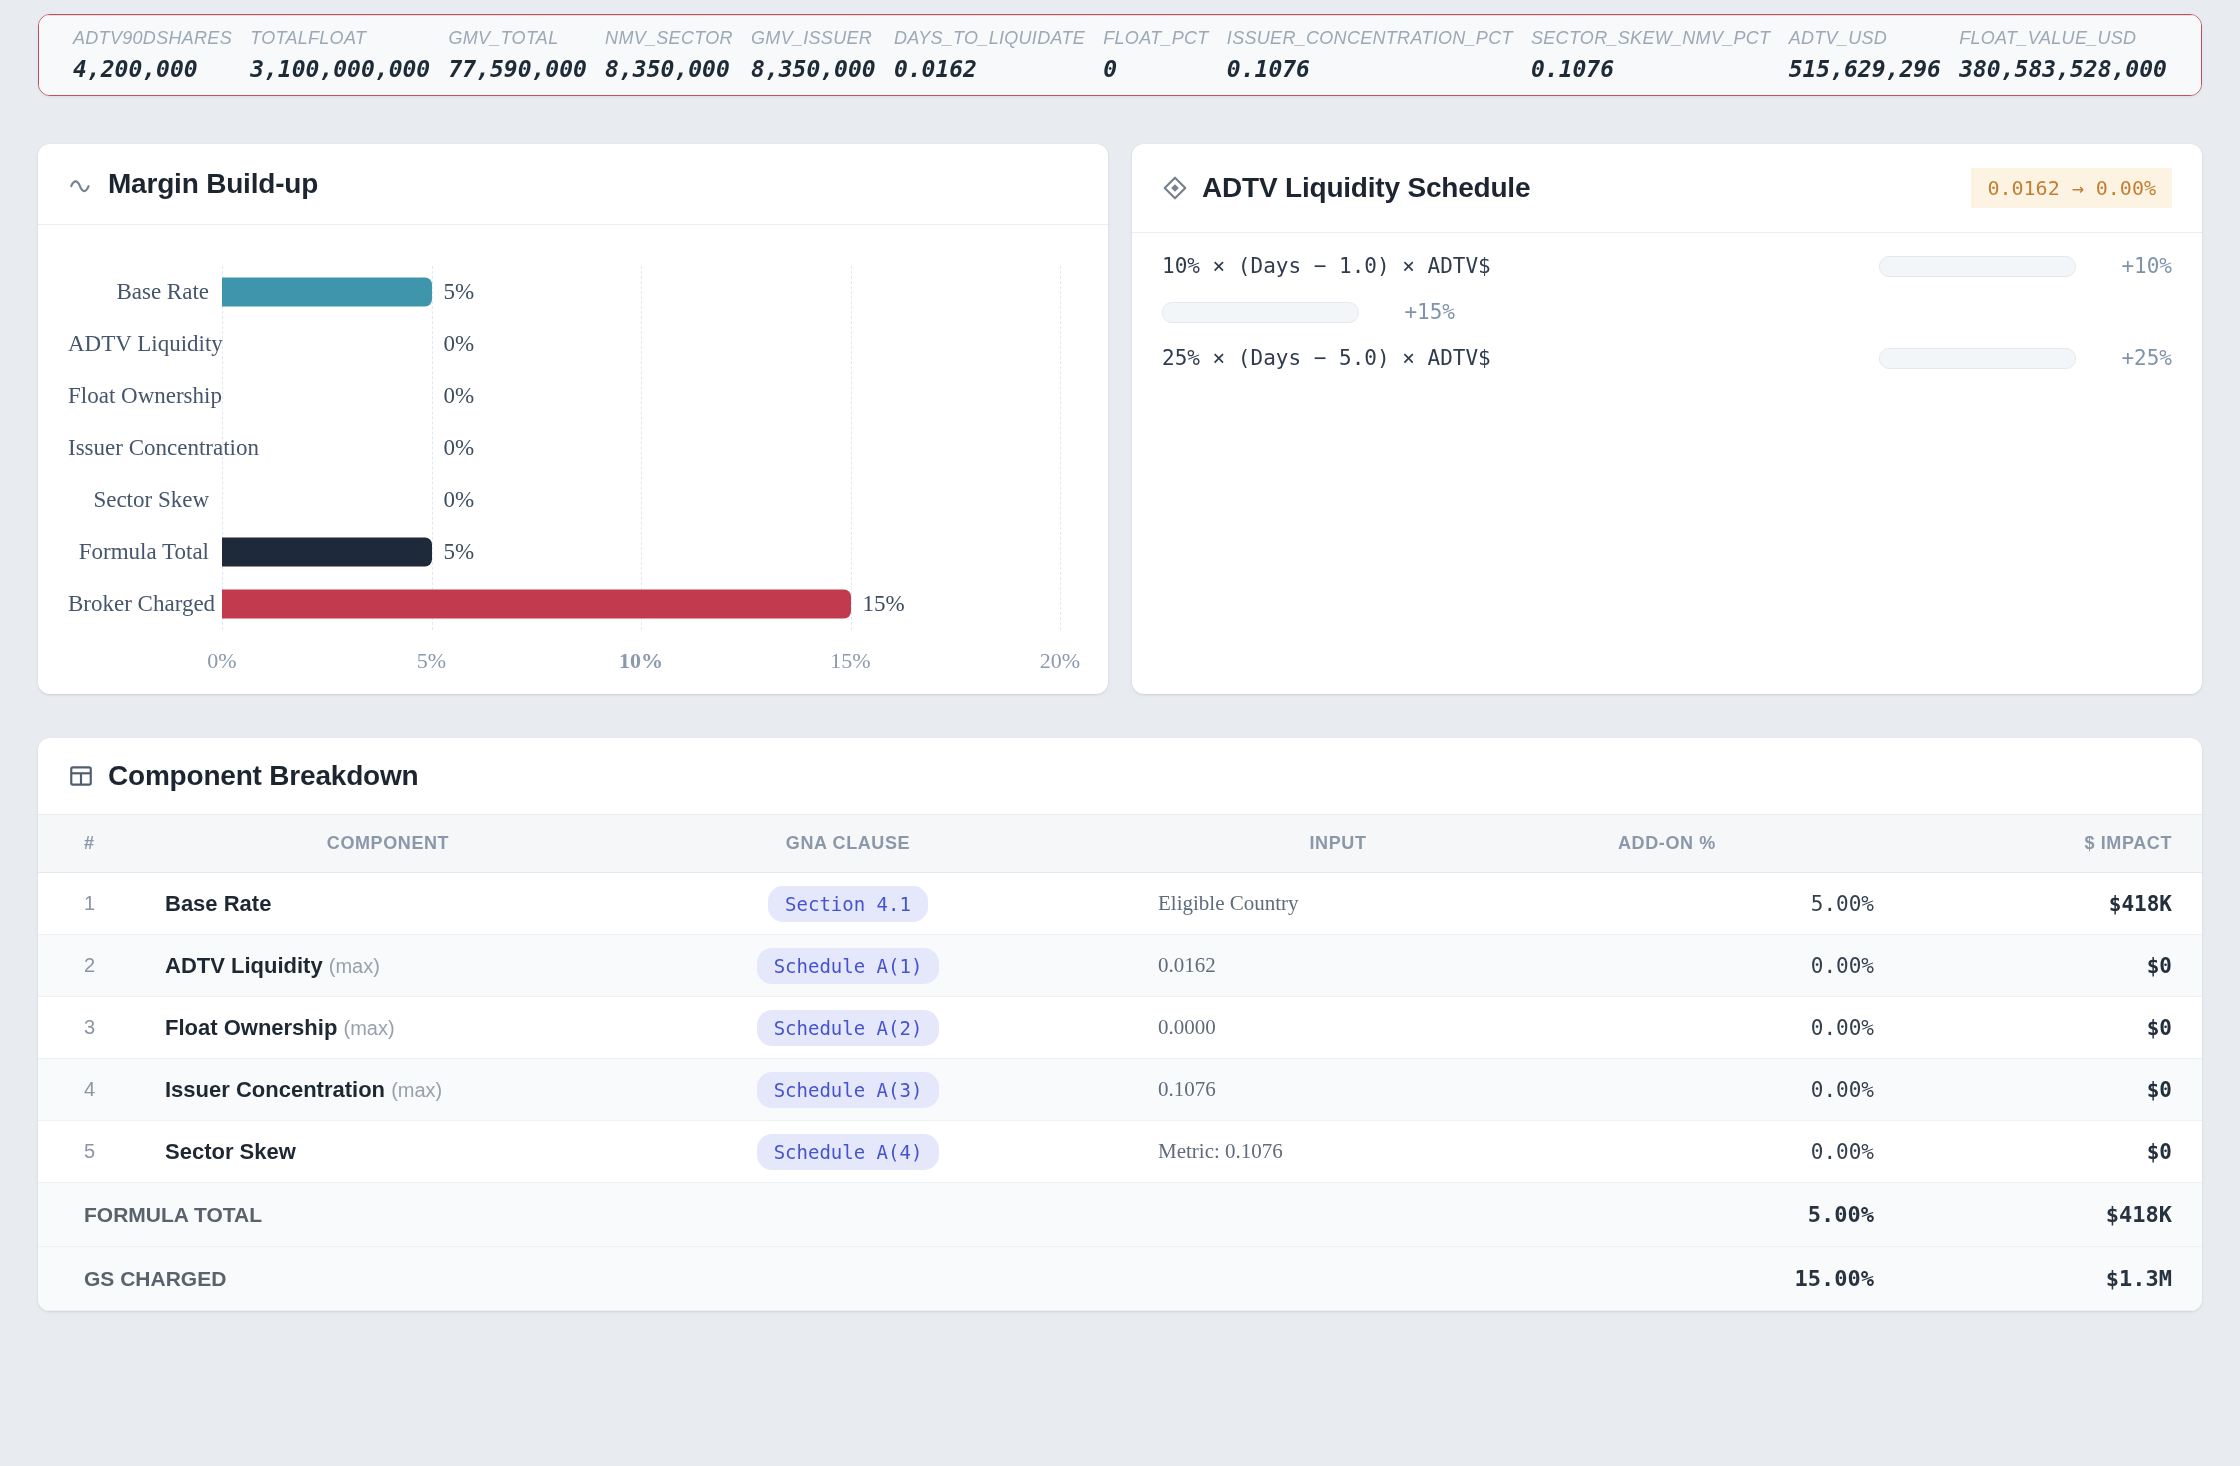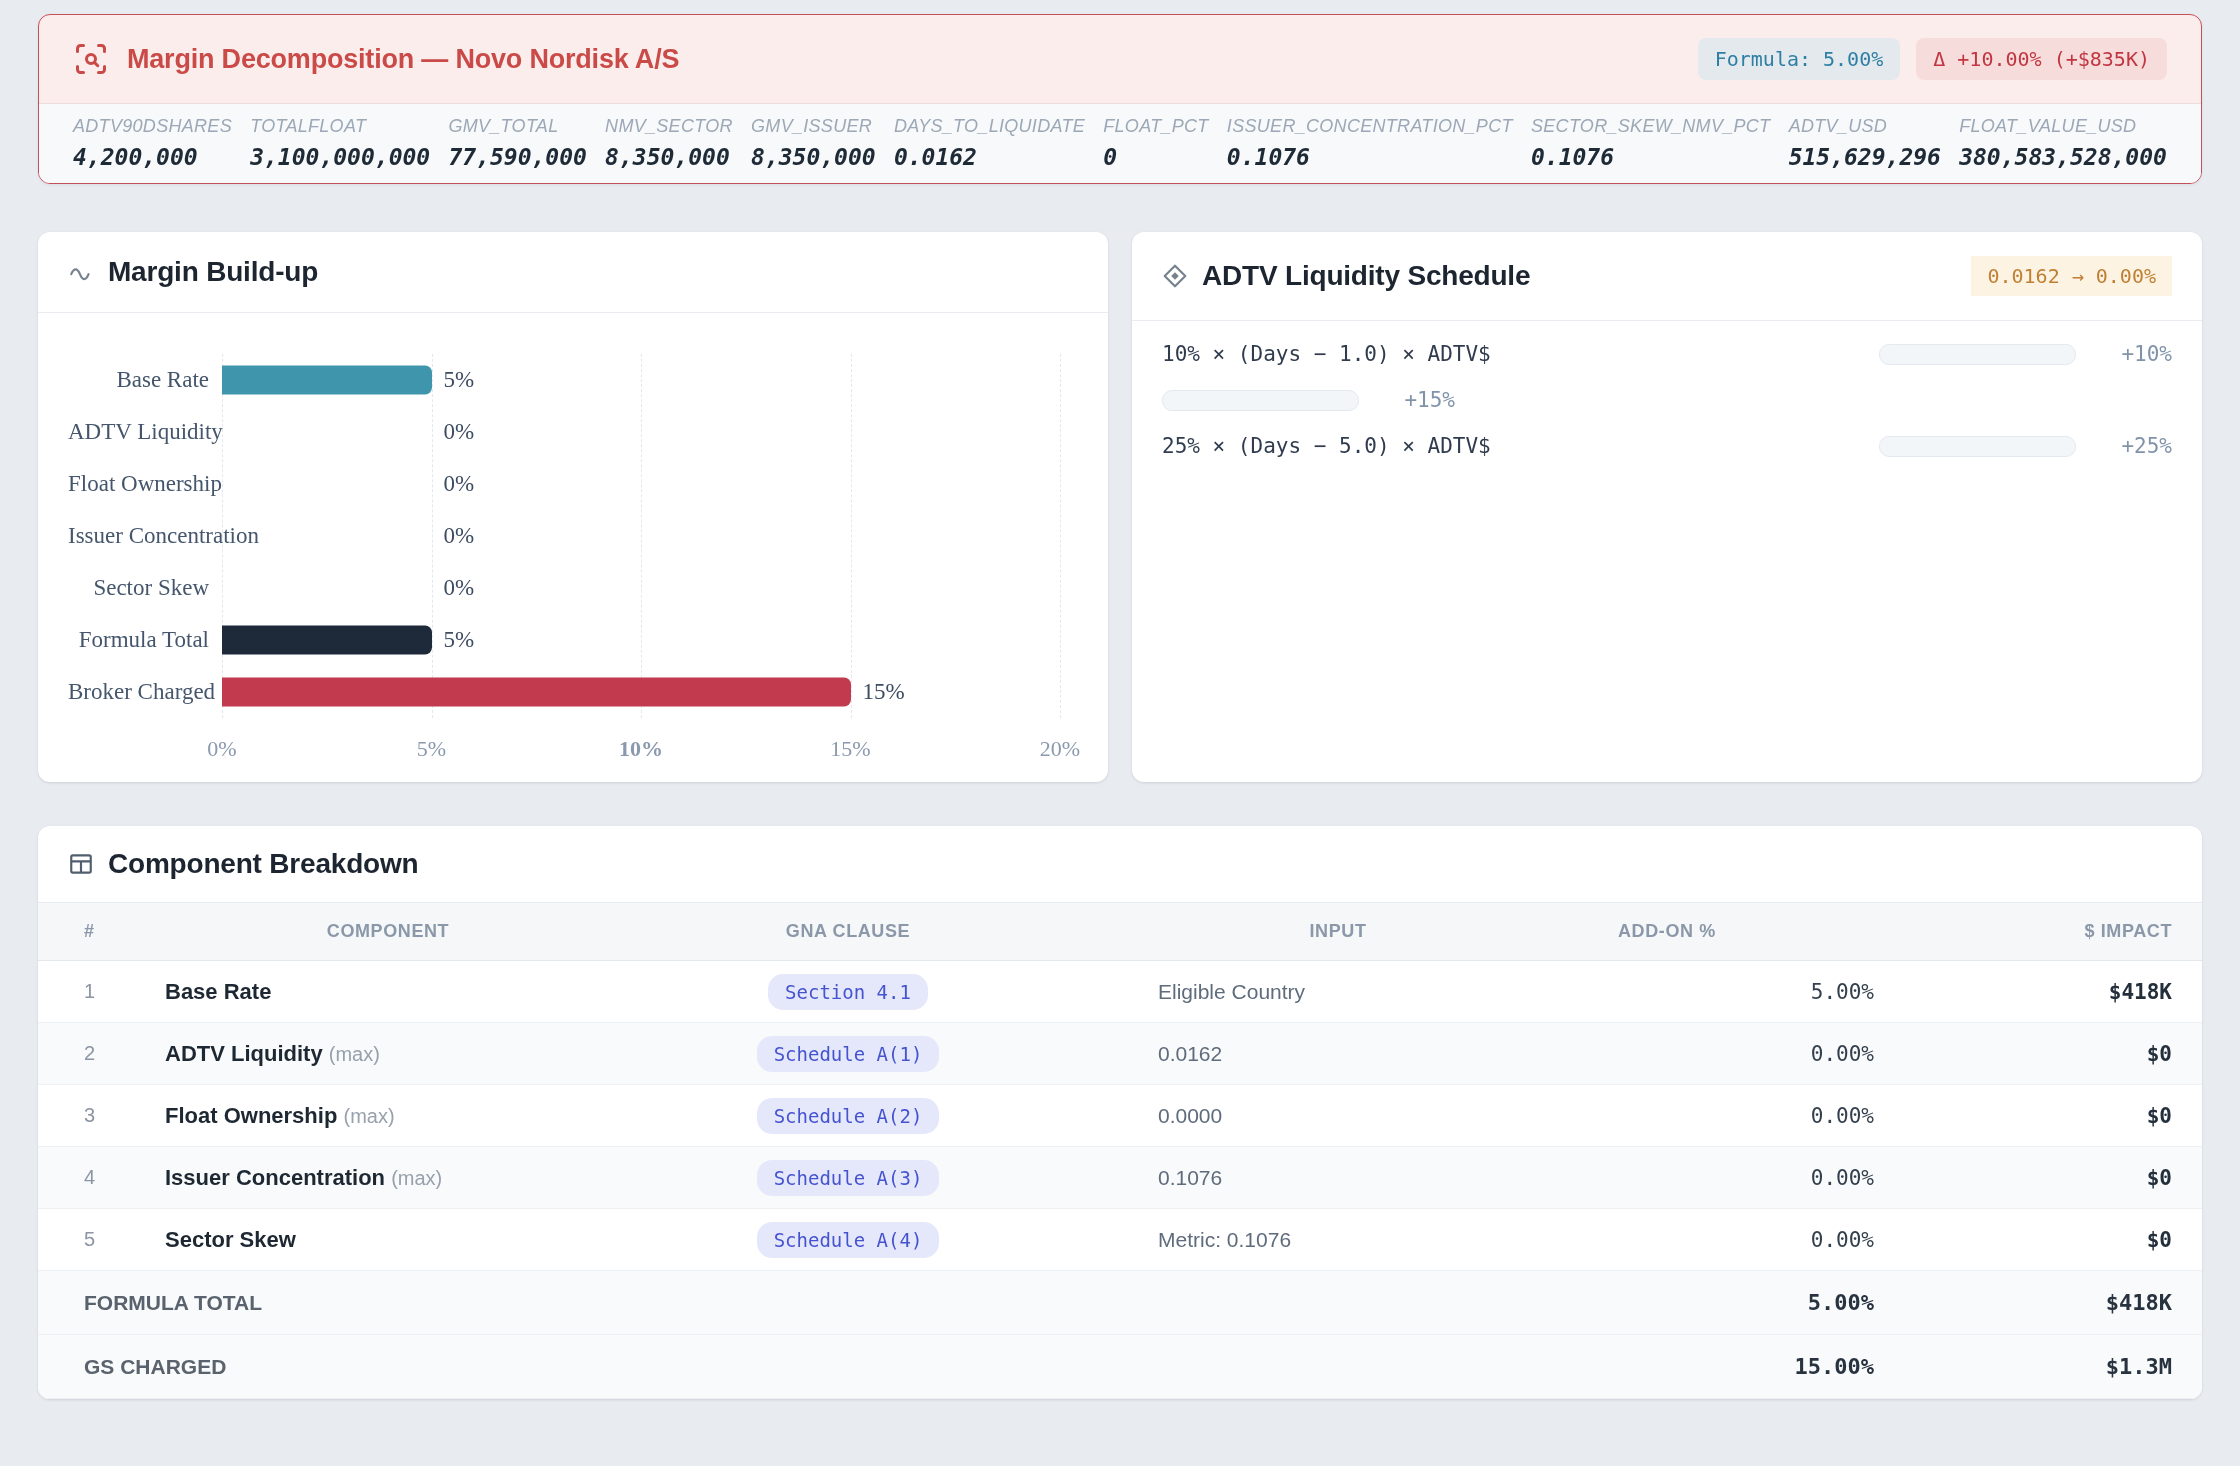--- a/index.html
+++ b/index.html
@@ -82,53 +82,36 @@
   th.c-addon { text-align:left; padding-right:24px; }
   th.c-impact { text-align:right; padding-right:30px; }
   tbody td { height:62px; border-bottom:1px solid #eef1f4; }
   tbody tr:nth-child(even) { background:#f8fafb; }
   td.num { padding-left:46px; font-size:20px; color:#8b95a3; }
   td.comp { padding-left:27px; font-size:22px; font-weight:bold; color:#1e2833; }
   td.comp .max { font-weight:normal; font-size:20px; color:#97a1ad; }
   td.gna { text-align:center; }
   .clause-badge { display:inline-block; font-family:"DejaVu Sans Mono", monospace; font-size:19px;
                   background:#e5e8fb; color:#4553cf; padding:7px 17px; border-radius:15px; white-space:nowrap; }
-  td.input { padding-left:100px; font-family:Liberation Sans, sans-serif; font-size:21px; color:#5f6c7c; }
+  td.input { padding-left:100px; font-family:Liberation Serif, serif; font-size:21px; color:#5f6c7c; }
   td.addon { text-align:right; padding-right:24px; font-family:"DejaVu Sans Mono", monospace; font-size:21px; color:#333f4d; }
   td.impact { text-align:right; padding-right:30px; font-family:"DejaVu Sans Mono", monospace; font-size:21px; font-weight:bold; color:#242f3c; }
   tr.trow td { height:64px; border-bottom:1px solid #eef1f4; }
   tr.trow .tlabel { padding-left:46px; font-size:21px; font-weight:bold; color:#59626d; }
   tr.trow .addon, tr.trow .impact { font-weight:bold; font-size:22px; color:#28333f; }
   tr.t-formula { background:#f8fafc; }
   tr.t-formula td { border-top:1px solid #dfe4e9; }
   tr.t-gs { background:#fff; }
   tr.t-delta { background:#f2f6f9; }
   tr.t-delta .tlabel, tr.t-delta .addon, tr.t-delta .impact { color:#b5323f; }
 </style>
 </head>
 <body>
 
 <div class="header-card">
-  <div class="header-top">
-    <span class="icon">
-      <svg width="36" height="36" viewBox="0 0 24 24" fill="none" stroke="#c94a46" stroke-width="2" stroke-linecap="round" stroke-linejoin="round">
-        <path d="M3 7V5a2 2 0 0 1 2-2h2"></path>
-          <path d="M17 3h2a2 2 0 0 1 2 2v2"></path>
-        <path d="M21 17v2a2 2 0 0 1-2 2h-2"></path>
-          <path d="M7 21H5a2 2 0 0 1-2-2v-2"></path>
-        <circle cx="12" cy="12" r="3"></circle>
-          <path d="m16.5 16.5-1.9-1.9"></path>
-      </svg>
-    </span>
-    <div class="header-title">Margin Decomposition — Novo Nordisk A/S</div>
-    <div class="hbadges">
-      <span class="hbadge formula">Formula: 5.00%</span>
-      <span class="hbadge delta">Δ +10.00% (+$835K)</span>
-    </div>
-  </div>
   <div class="metrics-strip" id="metricsStrip">
       <div class="metric">
         <div class="metric-label">ADTV90DSHARES</div>
         <div class="metric-value">4,200,000</div>
       </div>
       <div class="metric">
         <div class="metric-label">TOTALFLOAT</div>
         <div class="metric-value">3,100,000,000</div>
       </div>
       <div class="metric">

